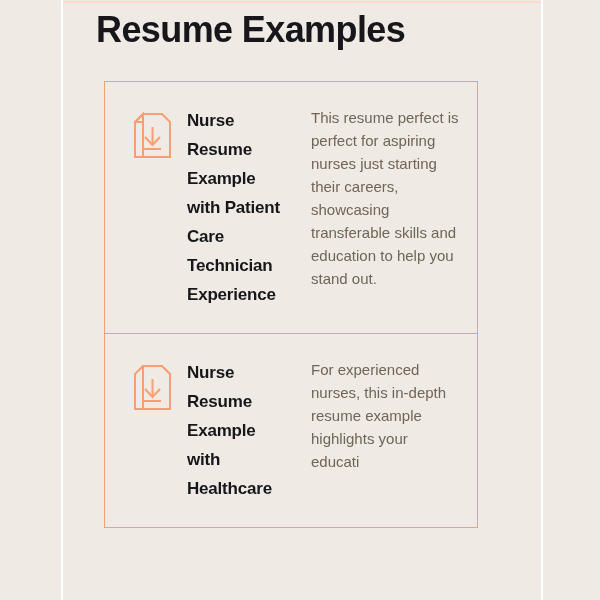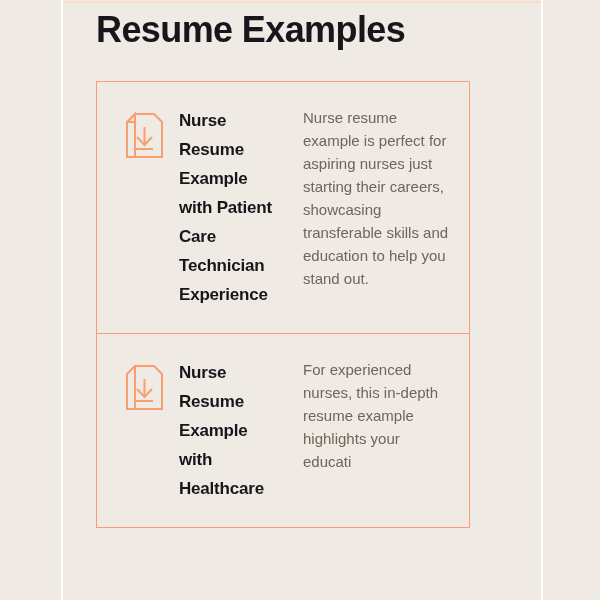--- a/index.html
+++ b/index.html
@@ -73,20 +73,21 @@
   }
 
   .card {
     box-sizing: border-box;
     width: 374px;
     border: 1px solid #f79f71;
     border-bottom: none;
     display: flex;
     align-items: flex-start;
     padding: 24px 18px 24px 26px;
+    margin-left: 8px;
   }
   .card:last-child {
     border-bottom: 1px solid #f79f71;
   }
 
   .card-icon {
     flex: 0 0 auto;
     width: 44px;
     padding-top: 4px;
   }
@@ -135,21 +136,21 @@
           <svg width="44" height="52" viewBox="0 0 44 52" fill="none" aria-hidden="true">
             <path d="M12 4 H31 L39 12 V47 H12 Z" stroke="#f79f71" stroke-width="2" fill="none"></path>
             <path d="M12 4 L12 12 L4.5 12 Z" stroke="#f79f71" stroke-width="2" fill="none" transform="translate(0,0)"></path>
             <path d="M12 4 L4 12 V47 H12" stroke="#f79f71" stroke-width="2" fill="none"></path>
             <line x1="21.5" y1="17" x2="21.5" y2="34" stroke="#f79f71" stroke-width="2"></line>
             <path d="M14 27 L21.5 35 L29 27" stroke="#f79f71" stroke-width="2" fill="none"></path>
             <line x1="13" y1="39" x2="30" y2="39" stroke="#f79f71" stroke-width="2"></line>
           </svg>
         </span>
         <h2 class="card-title">Nurse Resume Example with Patient Care Technician Experience</h2>
-        <p class="card-desc">Nurse resume example is perfect for aspiring nurses just starting their careers, showcasing transferable skills and education to help you stand out.</p>
+        <p class="card-desc">This resume perfect is perfect for aspiring nurses just starting their careers, showcasing transferable skills and education to help you stand out.</p>
       </li>
 
       <li class="card">
         <span class="card-icon">
           <svg width="44" height="52" viewBox="0 0 44 52" fill="none" aria-hidden="true">
             <path d="M12 4 H31 L39 12 V47 H12 Z" stroke="#f79f71" stroke-width="2" fill="none"></path>
             <path d="M12 4 L4 12 V47 H12" stroke="#f79f71" stroke-width="2" fill="none"></path>
             <line x1="21.5" y1="17" x2="21.5" y2="34" stroke="#f79f71" stroke-width="2"></line>
             <path d="M14 27 L21.5 35 L29 27" stroke="#f79f71" stroke-width="2" fill="none"></path>
             <line x1="13" y1="39" x2="30" y2="39" stroke="#f79f71" stroke-width="2"></line>

